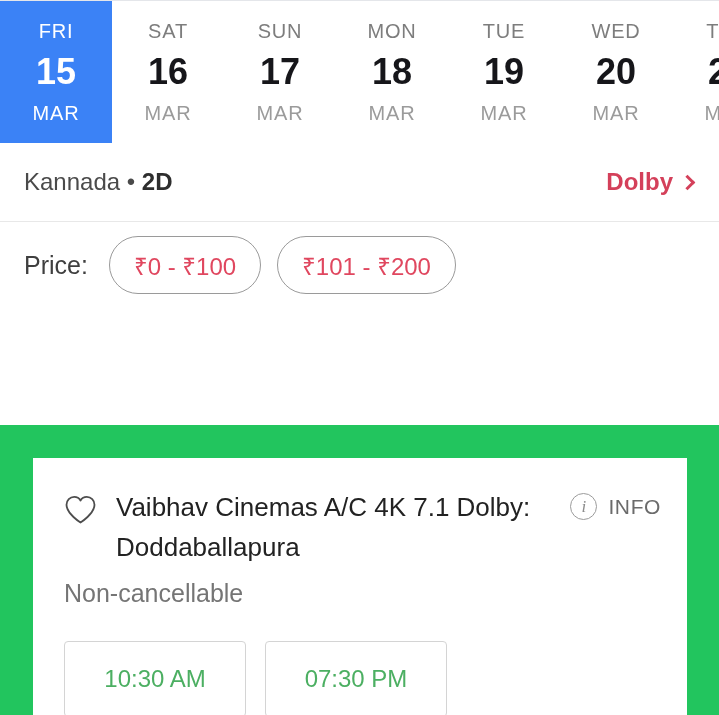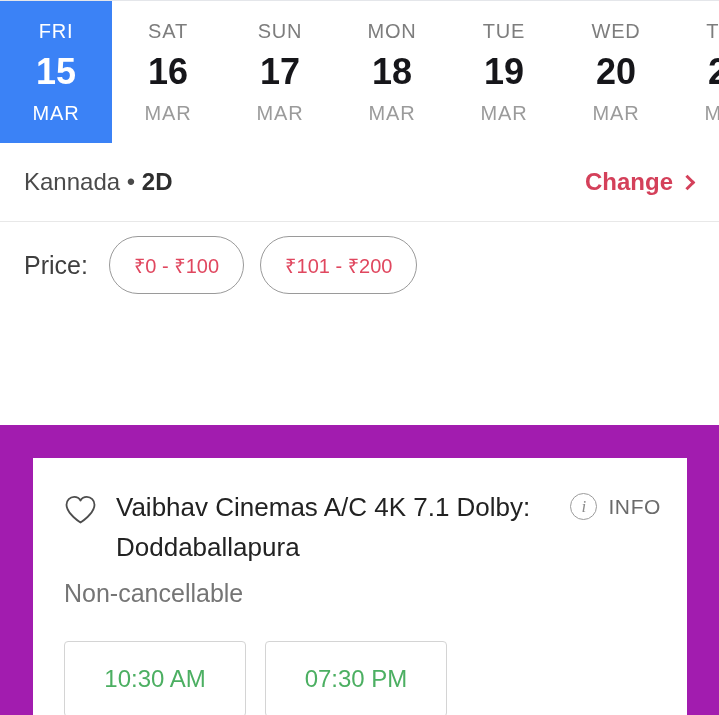--- a/index.html
+++ b/index.html
@@ -81,28 +81,28 @@
     height: 86px; width: 100%;
     display: flex; align-items: center;
     padding: 0 24px;
     background: #ffffff;
   }
   .price-label { font-size: 25px; color: #3f3f3f; margin-right: 21px; }
   .price-pill {
     height: 58px; padding: 0 24px;
     display: flex; align-items: center; justify-content: center;
     border: 1px solid #9a9a9a; border-radius: 30px;
-    color: #e0475f; font-size: 20px; margin-right: 16px;
+    color: #e0475f; font-size: 24px; margin-right: 16px;
     background: #ffffff; cursor: pointer; white-space: nowrap;
   }
 
   
   .results {
     position: absolute; left: 0; right: 0; top: 425px; bottom: 0;
-    background: #a21caf; padding: 33px 32px 0 33px;
+    background: #22c55e; padding: 33px 32px 0 33px;
   }
   .venue-card {
     background: #ffffff; width: 654px;
     padding: 30px 26px 26px 31px; min-height: 290px;
   }
   .venue-head { display: flex; align-items: flex-start; }
   .heart-icon { flex: 0 0 auto; margin: 6px 19px 0 0; }
   .venue-name {
     font-size: 26px; color: #222222; line-height: 1.52; font-weight: 400;
     max-width: 420px;
@@ -172,21 +172,21 @@
     </div>
   </div>
 
   <div class="lang-row">
     <div class="lang-text">
       <span>Kannada</span>
       <span>•</span>
       <b>2D</b>
     </div>
     <div class="change-link">
-      <span>Change</span>
+      <span>Dolby</span>
       <span class="chev-right-sm"></span>
     </div>
   </div>
 
   <div class="price-row">
     <span class="price-label">Price:</span>
     <div class="price-pill">₹0 - ₹100</div>
     <div class="price-pill">₹101 - ₹200</div>
   </div>
 

